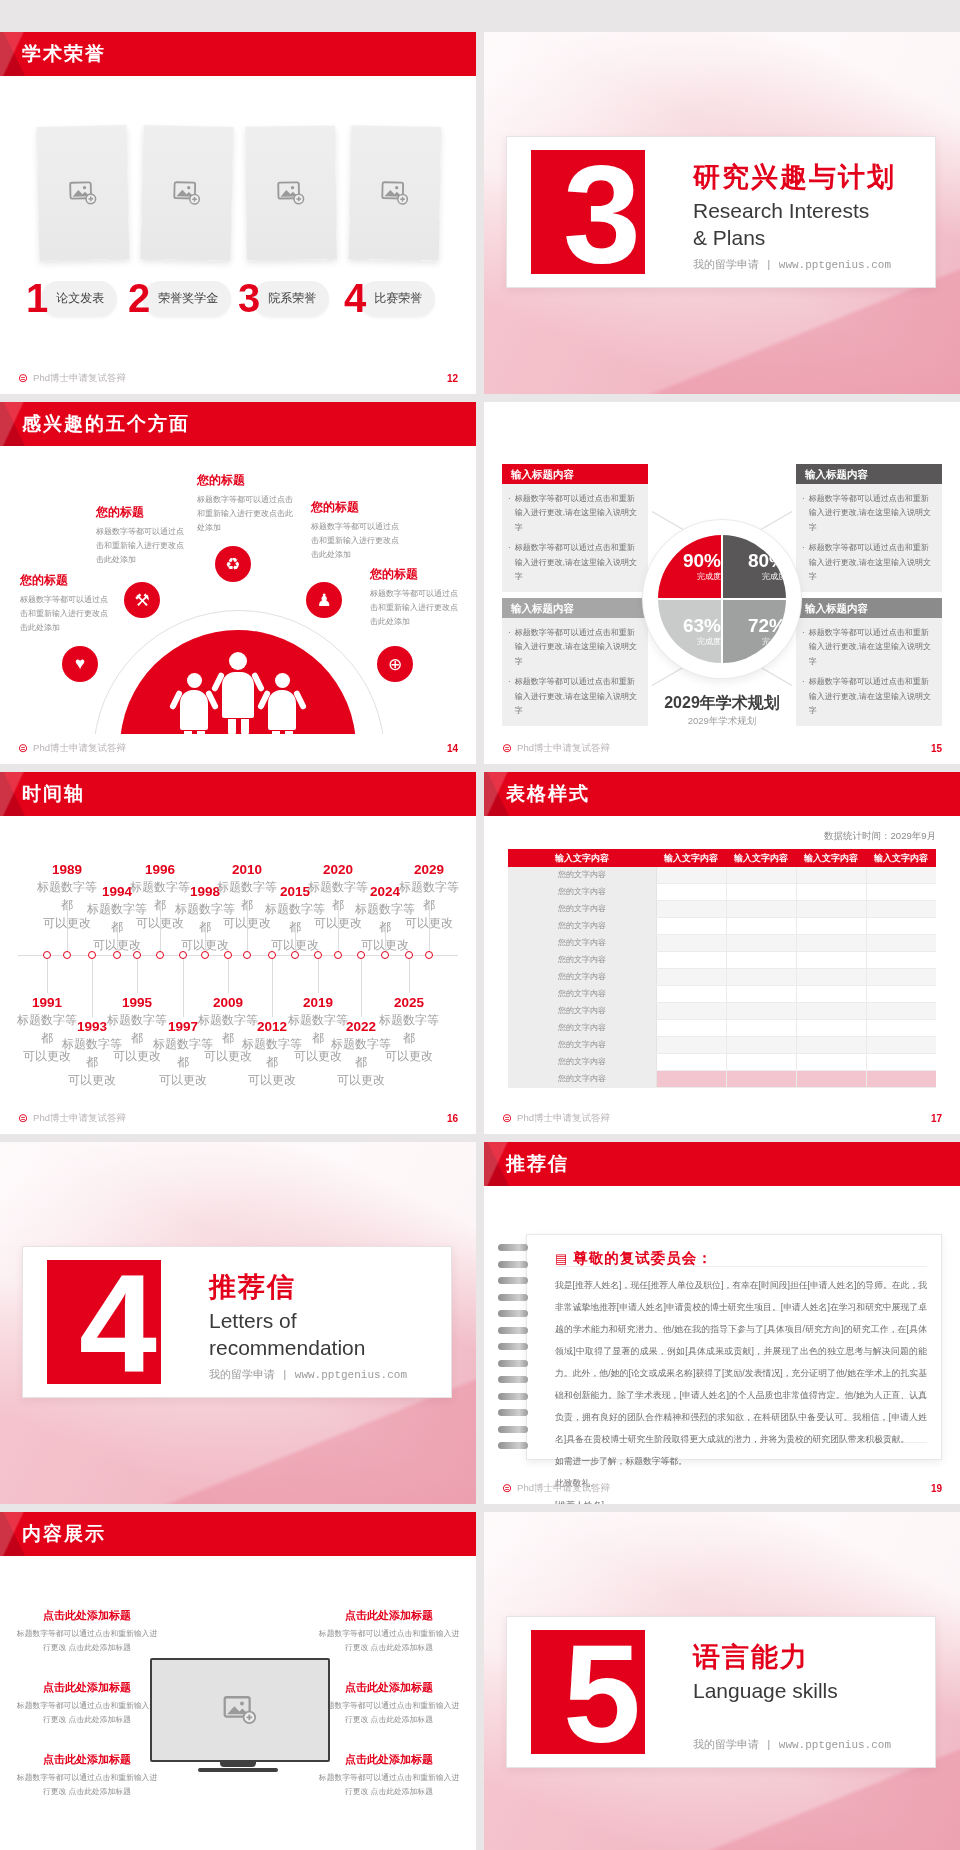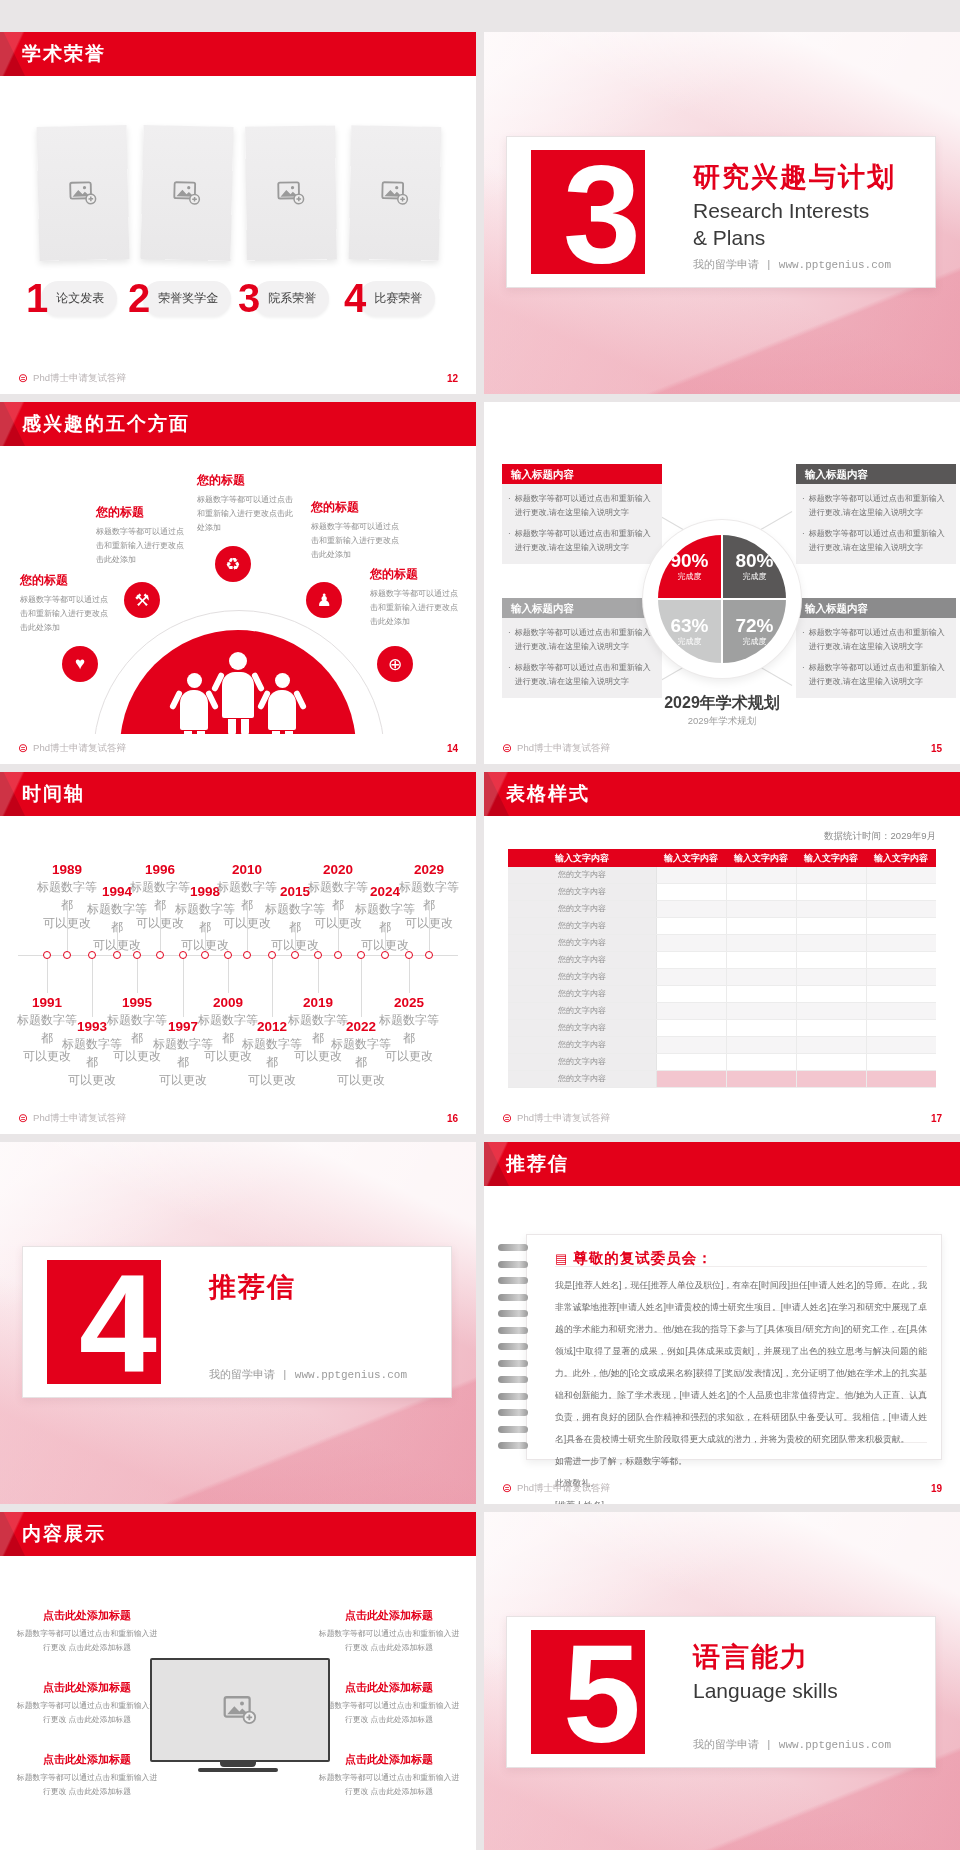--- a/index.html
+++ b/index.html
@@ -74,40 +74,40 @@
   .pp{position:relative;width:34px;}
   .pp-head{width:15px;height:15px;border-radius:50%;background:#fff;margin:0 auto 2px;}
   .pp-body{position:relative;width:28px;height:40px;margin:0 auto;background:#fff;border-radius:13px 13px 2px 2px;}
   .pp-arm{position:absolute;top:0;width:6px;height:20px;background:#fff;border-radius:4px;}
   .pp-arm.l{left:-7px;transform:rotate(26deg);} .pp-arm.r{right:-7px;transform:rotate(-26deg);}
   .pp-legs{display:flex;justify-content:center;gap:5px;margin-top:1px;}
   .pp-legs i{width:8px;height:16px;background:#fff;border-radius:0 0 3px 3px;}
   .pp.mid{margin-bottom:12px;} .pp.mid .pp-head{width:18px;height:18px;} .pp.mid .pp-body{width:32px;height:46px;}
 
   
-  .pbox{position:absolute;width:160px;}
+  .pbox{position:absolute;width:146px;}
   .pbox:nth-child(1){left:18px;top:62px;} .pbox:nth-child(2){left:312px;top:62px;}
   .pbox:nth-child(3){left:18px;top:196px;} .pbox:nth-child(4){left:312px;top:196px;}
   .ph{height:20px;line-height:20px;padding-left:9px;color:#fff;font-size:10.5px;font-weight:700;}
   .pbox:nth-child(1) .ph{background:#e3001b;} .pbox:nth-child(2) .ph{background:#595757;}
   .pbox:nth-child(3) .ph{background:#a6a6a7;} .pbox:nth-child(4) .ph{background:#8b8b8c;}
   .pb{background:#f0eff0;padding:8px 8px 8px 6px;}
   .pb p{margin:0 0 6px 0;font-size:8px;color:#6f6f6f;line-height:1.8;display:flex;gap:4px;}
   .pb p:last-child{margin-bottom:0;}
   .pb p i{font-style:normal;}
   .conn{position:absolute;height:1px;background:#dcdcdc;width:44px;}
   .conn:nth-of-type(1){left:165px;top:120px;transform:rotate(30deg);}
   .conn:nth-of-type(2){left:267px;top:120px;transform:rotate(-30deg);}
   .conn:nth-of-type(3){left:165px;top:272px;transform:rotate(-30deg);}
   .conn:nth-of-type(4){left:267px;top:272px;transform:rotate(30deg);}
   .piering{position:absolute;left:159px;top:118px;width:158px;height:158px;border-radius:50%;background:#fff;
     box-shadow:0 0 0 1px #eceaea,0 4px 10px rgba(0,0,0,.08);}
   .piewrap{position:absolute;left:174px;top:133px;width:128px;height:128px;border-radius:50%;overflow:hidden;
     display:grid;grid-template-columns:1fr 1fr;grid-template-rows:1fr 1fr;gap:2px;background:#fff;}
-  .quad{display:flex;flex-direction:column;align-items:center;justify-content:center;color:#fff;}
+  .quad{display:flex;flex-direction:column;align-items:flex-end;justify-content:center;color:#fff;}
   .quad:nth-child(1){background:#e3001b;} .quad:nth-child(2){background:#595757;}
   .quad:nth-child(3){background:#c9caca;} .quad:nth-child(4){background:#9fa0a0;}
   .quad .pct{font-size:19px;font-weight:700;line-height:1.05;}
   .quad .cap{font-size:8px;}
   .pcapb{position:absolute;left:88px;top:291px;width:300px;text-align:center;font-size:16px;font-weight:700;color:#3f3f3f;}
   .pcaps{position:absolute;left:88px;top:313px;width:300px;text-align:center;font-size:9.5px;color:#9c9c9c;}
 
   
   .tline{position:absolute;left:18px;right:18px;top:183px;height:1px;background:#dcdcdc;}
   .tt,.tb{position:absolute;width:66px;text-align:center;transform:translateX(-50%);}
@@ -675,20 +675,23 @@
     </footer>
   </section>
 
   <section class="slide sec">
     <div class="sec-card">
       <div class="sec-sq">
         <span class="sec-digit dr">4</span>
         <span class="sec-digit dw">4</span>
       </div>
       <div class="sec-title">推荐信</div>
+      <div class="sec-sub">
+        <span>Letters of recommendation</span>
+      </div>
       <div class="sec-tag">我的留学申请 | www.pptgenius.com</div>
     </div>
   </section>
 
   <section class="slide">
     <header class="shead">
       <span>推荐信</span>
     </header>
     <div class="nb">
       <div class="nb-in">

